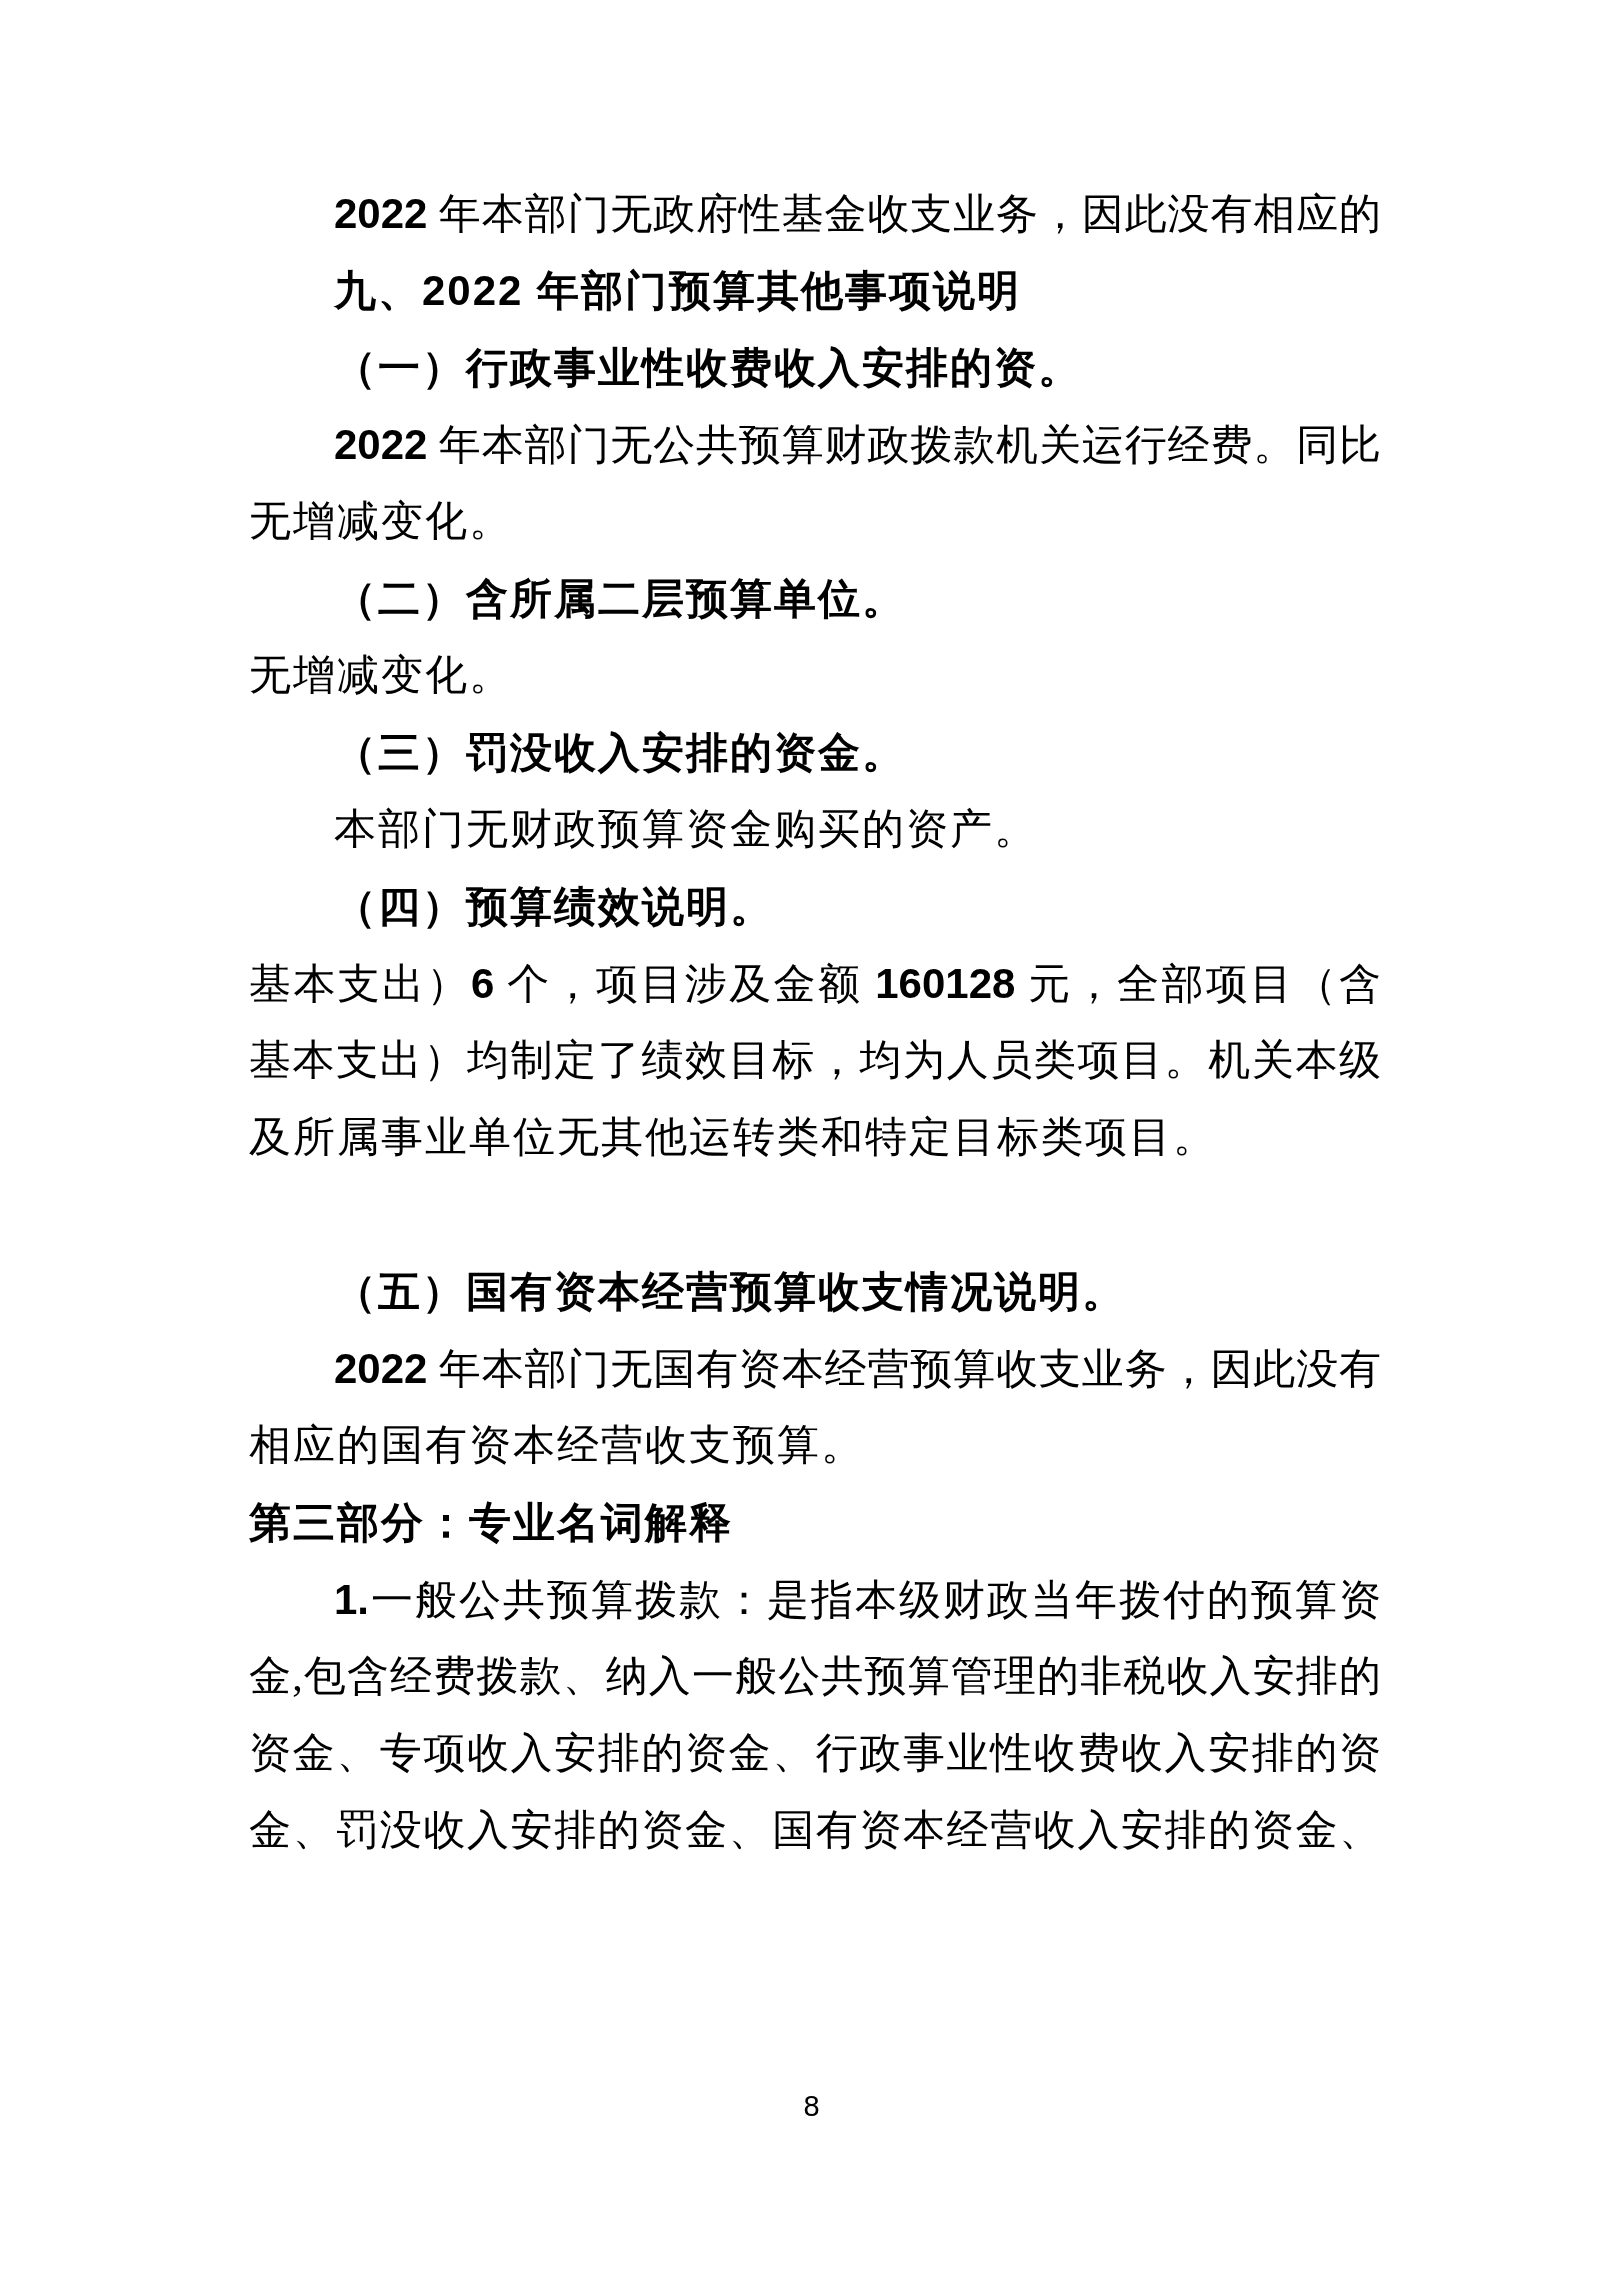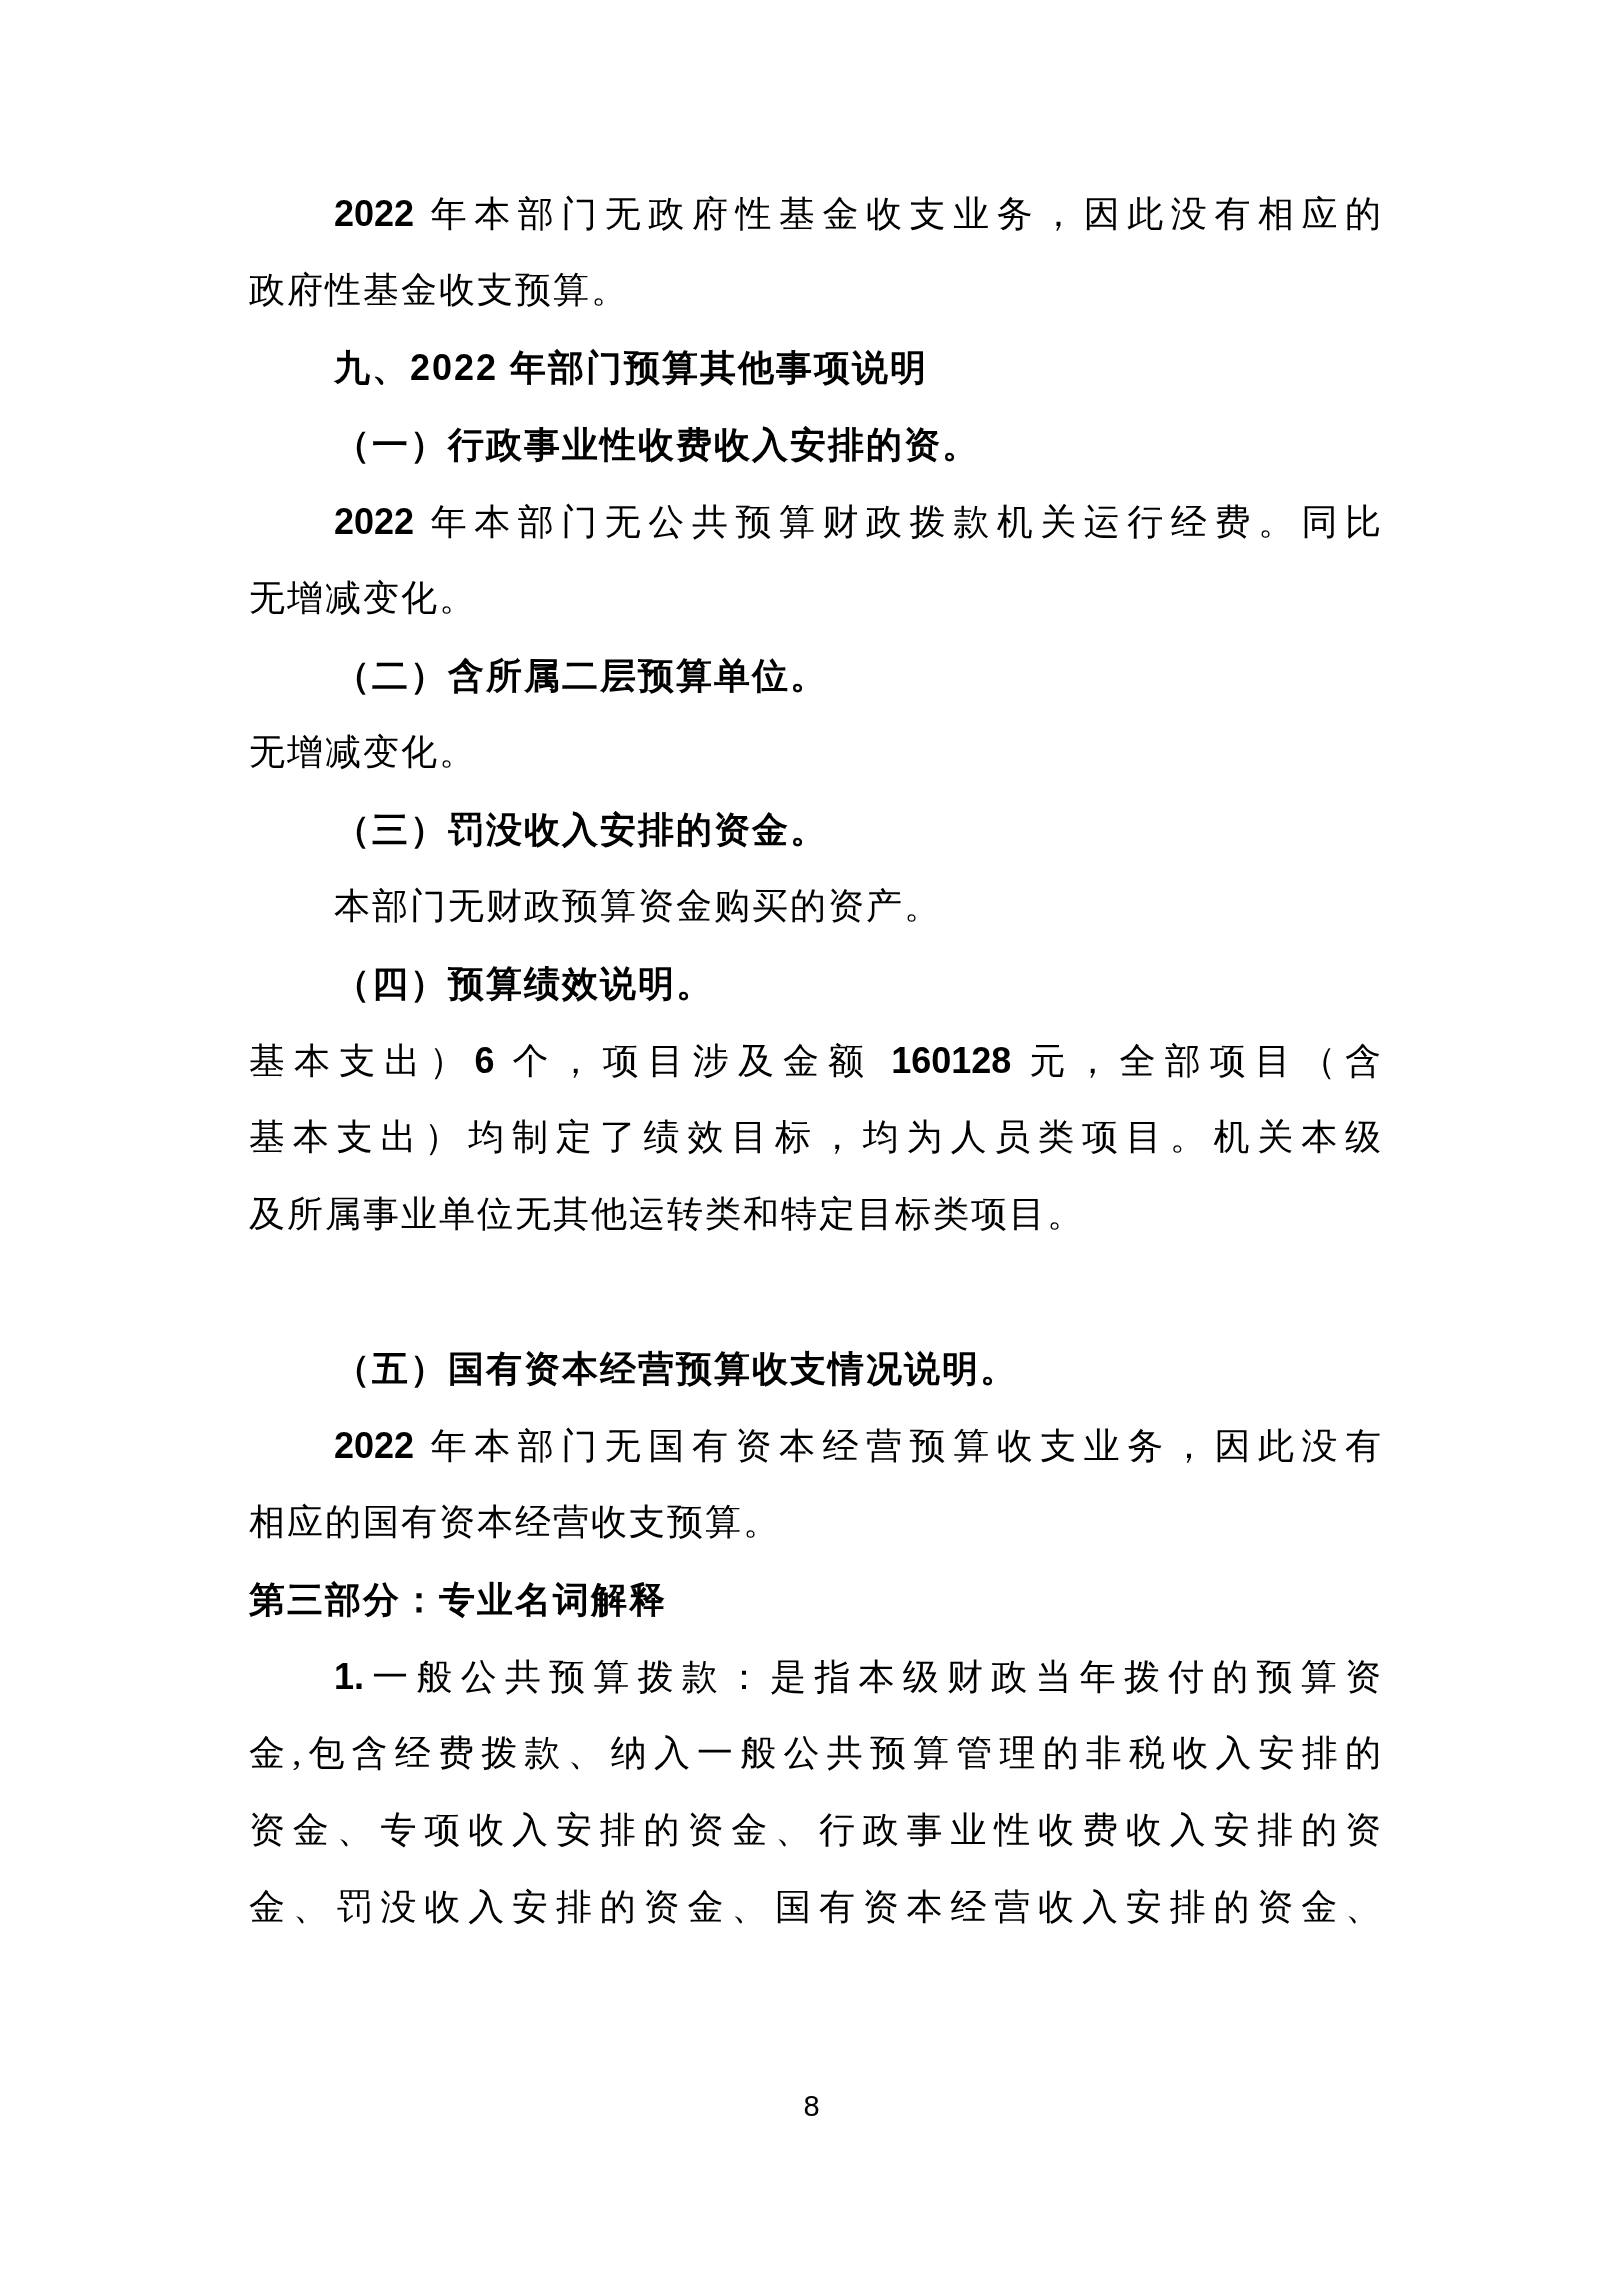--- a/index.html
+++ b/index.html
@@ -20,21 +20,21 @@
   }
   .content {
     position: absolute;
     left: 249px;
     top: 175px;
     width: 1132px;
   }
   .line {
     height: 77px;
     line-height: 77px;
-    font-size: 36px;
+    font-size: 42px;
     letter-spacing: 2px;
     white-space: nowrap;
     overflow: visible;
   }
   .line.fill {
     white-space: normal;
     letter-spacing: 0;
     text-align: justify;
     text-align-last: justify;
     -moz-text-align-last: justify;
@@ -68,21 +68,20 @@
     font-family: "Liberation Sans", "DejaVu Sans", sans-serif;
     color: #000000;
   }
 </style>
 </head>
 <body>
 
 <div class="document-page">
   <div class="content">
     <div class="line body indent fill autonum"><span class="num">2022</span> 年本部门无政府性基金收支业务，因此没有相应的</div>
-    <div class="line body autonum">政府性基金收支预算。</div>
     <div class="line heading indent autonum">九、<span class="num">2022</span> 年部门预算其他事项说明</div>
     <div class="line heading indent autonum">（一）行政事业性收费收入安排的资。</div>
     <div class="line body indent fill autonum"><span class="num">2022</span> 年本部门无公共预算财政拨款机关运行经费。同比</div>
     <div class="line body autonum">无增减变化。</div>
     <div class="line heading indent autonum">（二）含所属二层预算单位。</div>
     <div class="line body autonum">无增减变化。</div>
     <div class="line heading indent autonum">（三）罚没收入安排的资金。</div>
     <div class="line body indent autonum">本部门无财政预算资金购买的资产。</div>
     <div class="line heading indent autonum">（四）预算绩效说明。</div>
     <div class="line body fill autonum">基本支出）<span class="num">6</span> 个，项目涉及金额 <span class="num">160128</span> 元，全部项目（含</div>

